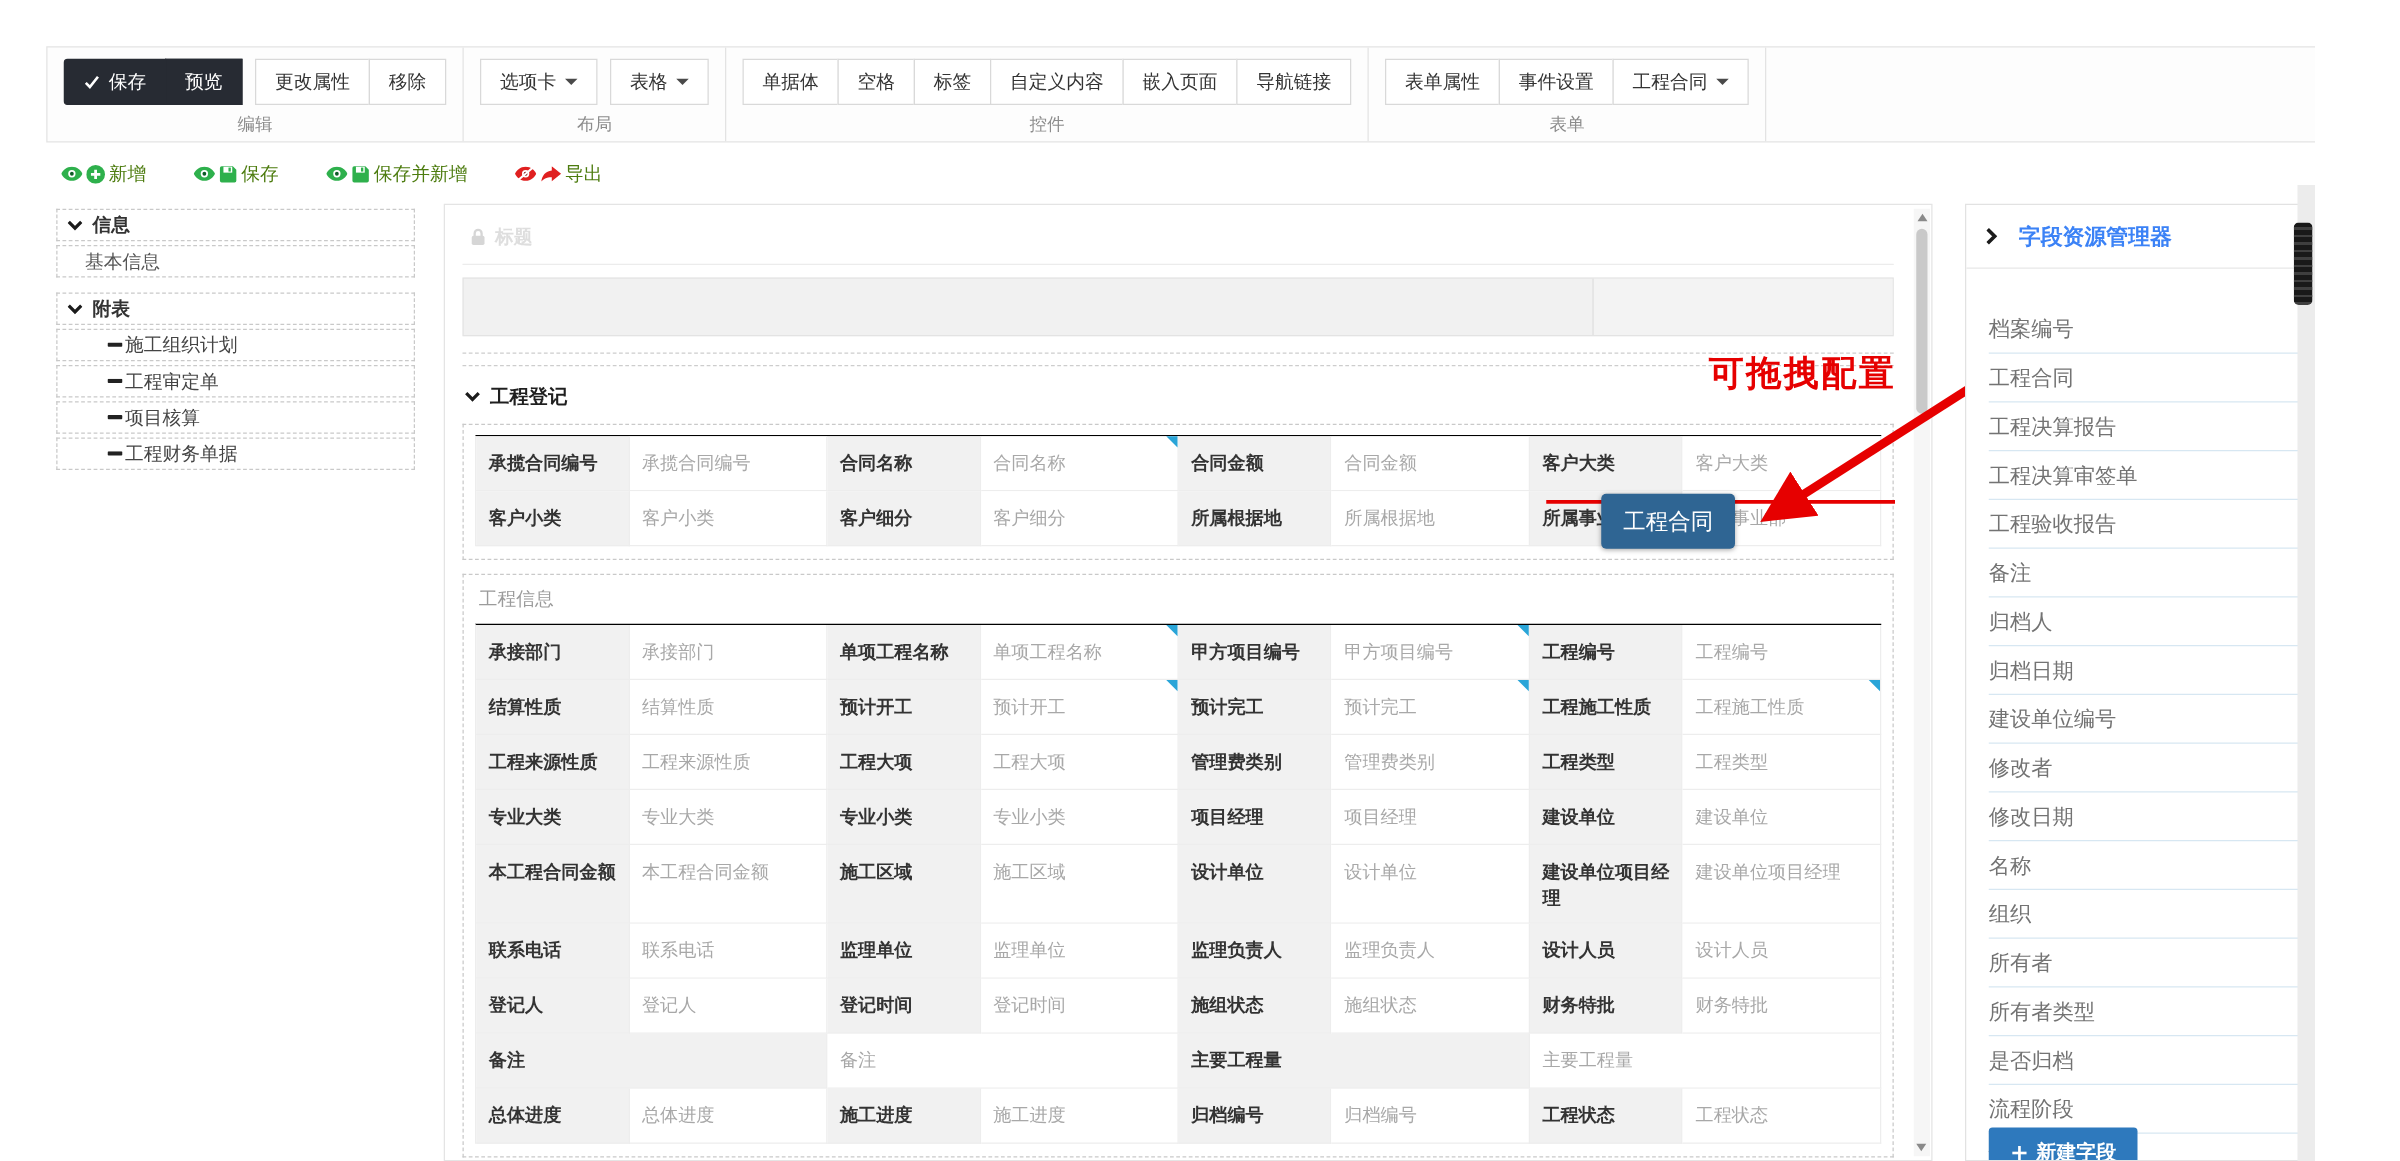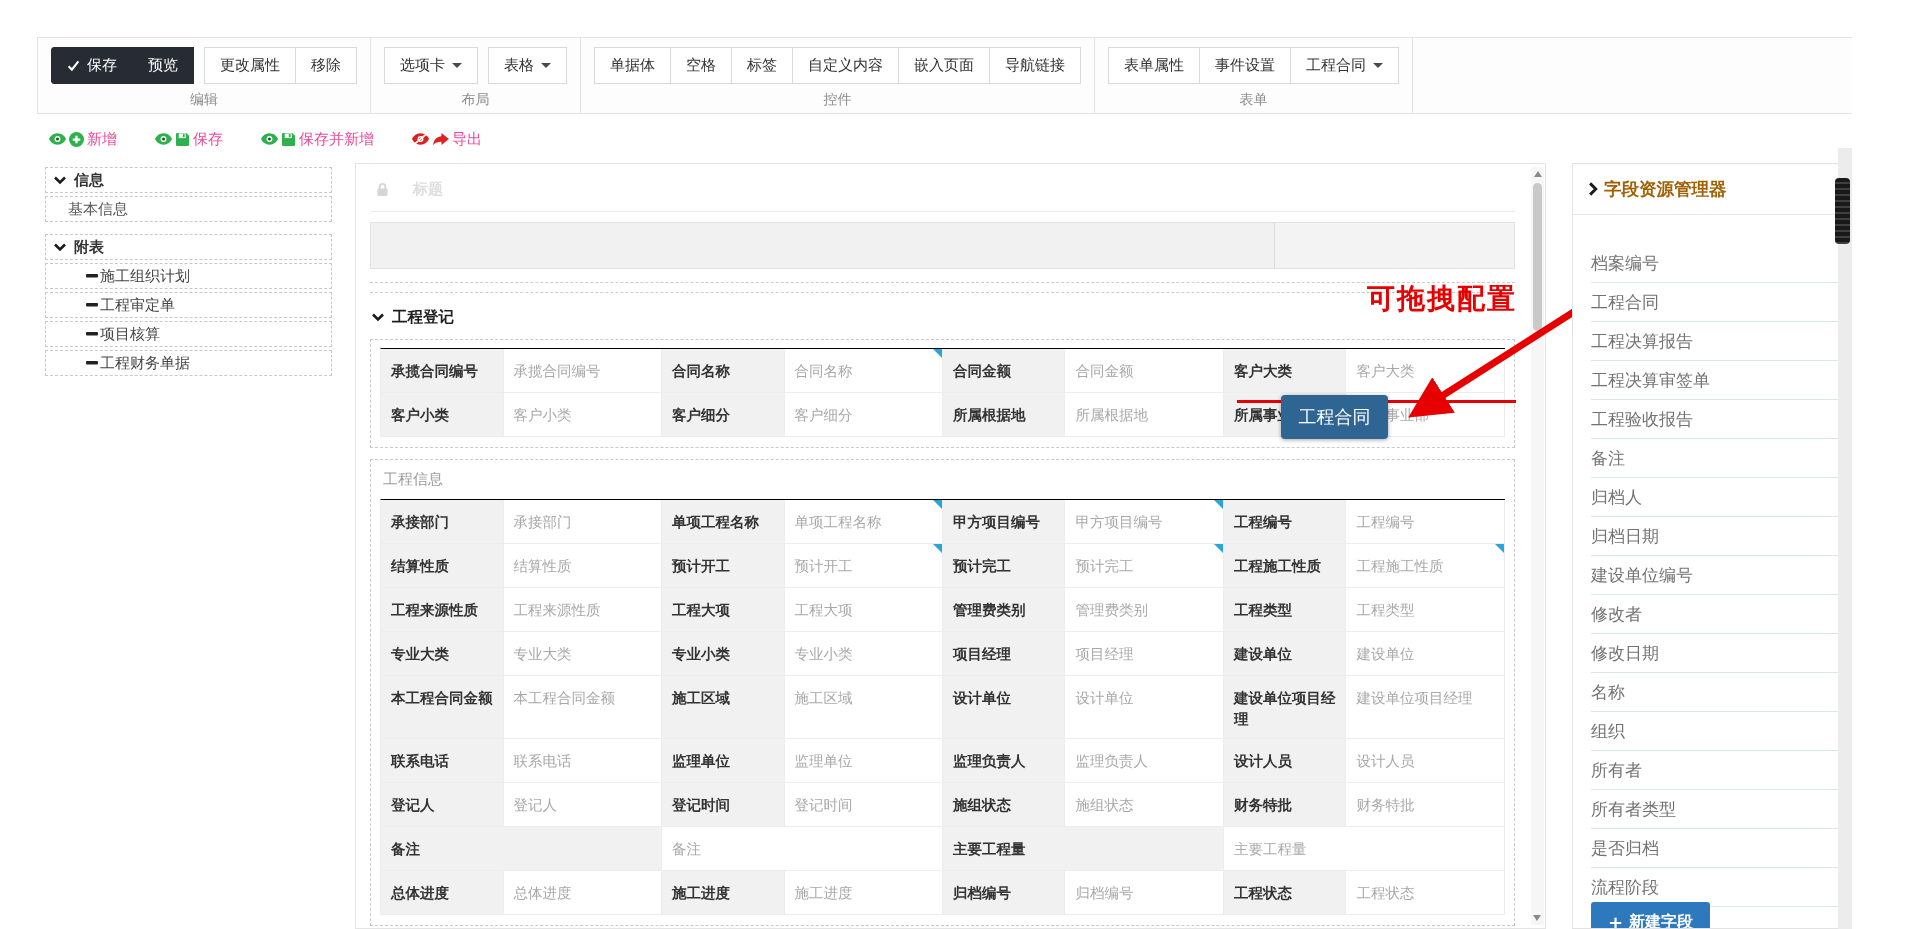--- a/index.html
+++ b/index.html
@@ -18,35 +18,35 @@
   .rbtn:first-child{margin-left:0;}
   .rbtn.dark{background:#272b33;border-color:#272b33;color:#fff;}
   .rbtn.dark:first-child{border-radius:3px 0 0 3px;}
   .rbtn.gap{margin-left:10px;}
   .caret{width:0;height:0;border-left:5px solid transparent;border-right:5px solid transparent;border-top:5px solid #4a4a4a;}
   .rgroup-label{color:#8c8c8c;font-size:14px;margin-top:7px;}
 
   
   .quickbar{position:absolute;left:49px;top:126px;display:flex;gap:38px;align-items:center;height:26px;}
   .qitem{display:flex;align-items:center;gap:3px;font-size:15px;cursor:pointer;}
-  .qitem .qlabel{color:#ec4899;}
+  .qitem .qlabel{color:#4d7c0f;}
 
   
   .tree{position:absolute;left:45px;top:167px;width:287px;}
   .tnode{border:1px dashed #c9c9c9;margin-bottom:3px;display:flex;align-items:center;height:26px;
          background:#fff;font-size:15px;color:#333;box-sizing:border-box;}
   .tnode.header{font-weight:bold;padding-left:8px;gap:8px;}
   .tnode.plain{padding-left:22px;color:#555;}
   .tnode.dashi{padding-left:40px;gap:2px;color:#444;}
   .tree-gap{height:9px;}
 
   
   .canvas{position:absolute;left:355px;top:163px;width:1191px;height:766px;background:#fff;
           border:1px solid #e4e4e4;padding:8px 30px 0 14px;box-sizing:border-box;overflow:hidden;}
-  .title-block{display:flex;align-items:center;gap:24px;color:#dedede;font-weight:bold;font-size:15px;
+  .title-block{display:flex;align-items:center;gap:7px;color:#dedede;font-weight:bold;font-size:15px;
                padding:8px 6px 12px;border-bottom:1px solid #ececec;}
   .gray-bar{margin-top:10px;height:47px;background:#f1f1f1;border:1px solid #e3e3e3;display:flex;box-sizing:border-box;}
   .gray-bar .seg1{flex:0 0 79%;border-right:1px solid #dcdcdc;}
   .gray-bar .seg2{flex:1;background:#f3f3f3;}
   .dash-strip{margin-top:13px;height:9px;border-top:1px dashed #cdcdcd;border-bottom:1px dashed #cdcdcd;}
   .section-h{margin:14px 0 0 2px;display:flex;gap:8px;align-items:center;font-weight:bold;font-size:15.5px;color:#1f1f1f;}
   .cgroup{margin-top:11px;border:1px dashed #c9c9c9;padding:8px 9px 10px;}
   .cgroup-name{color:#9b9b9b;font-size:15px;margin:2px 0 10px 3px;}
   .ctable{display:grid;grid-template-columns:repeat(4,10.9% 14.1%);border-left:1px solid #ededed;border-top:1px solid #000000;}
   .cell{border-right:1px solid #ededed;border-bottom:1px solid #ededed;padding:12px 10px 8px;font-size:14.5px;
@@ -68,22 +68,22 @@
   .note{position:absolute;left:1367px;top:280px;color:#e60000;font-size:28px;font-weight:bold;letter-spacing:2px;}
   .drop-line{position:absolute;left:1237px;top:400px;width:279px;height:3px;background:#e60000;}
   .drag-chip{position:absolute;left:1281px;top:395px;width:107px;height:44px;background:#2f6593;border-radius:4px;
              color:#fff;font-size:18px;display:flex;align-items:center;justify-content:center;
              box-shadow:0 1px 4px rgba(0,0,0,.35);cursor:grabbing;}
   .arrow-svg{position:absolute;left:1392px;top:252px;width:270px;height:175px;pointer-events:none;}
 
   
   .panel{position:absolute;left:1572px;top:163px;width:334px;height:766px;background:#fff;
          border:1px solid #e2e2e2;box-sizing:border-box;overflow:hidden;}
-  .panel-h{display:flex;align-items:center;gap:6px;padding:13px 16px;font-size:17.5px;font-weight:bold;
-           color:#a16207;border-bottom:1px solid #e8e8e8;}
+  .panel-h{display:flex;align-items:center;gap:17px;padding:13px 16px;font-size:17.5px;font-weight:bold;
+           color:#3b82f6;border-bottom:1px solid #e8e8e8;}
   .flist{position:absolute;left:18px;right:34px;top:80px;}
   .fitem{height:38px;display:flex;align-items:center;border-bottom:1px solid #d7e7f2;font-size:17px;color:#737373;cursor:grab;}
   .fscroll{position:absolute;right:12px;top:80px;bottom:26px;width:13px;background:#f4f4f4;}
   .new-field-btn{position:absolute;left:18px;top:738px;background:#2e79bd;color:#fff;border:none;border-radius:3px;
                  font-size:16px;padding:10px 17px;display:flex;gap:6px;align-items:center;font-weight:bold;
                  font-family:inherit;cursor:pointer;}
   .plus-glyph{font-size:18px;font-weight:bold;line-height:1;}
 
   
   .edge-strip{position:absolute;right:0;top:148px;width:14px;bottom:0;background:#ececec;}

